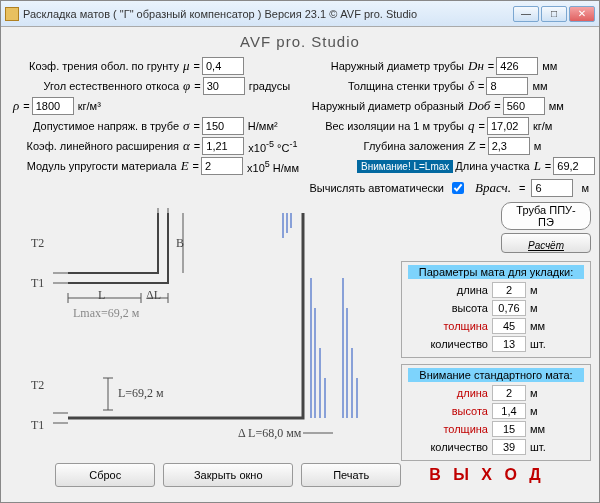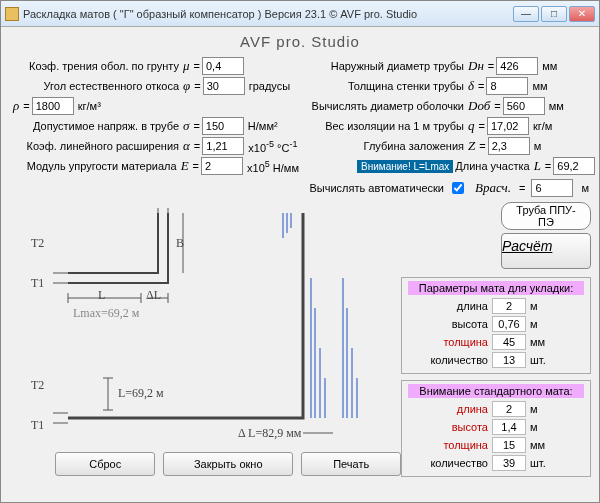--- a/index.html
+++ b/index.html
@@ -56,37 +56,37 @@
   .warn { background:#0369a1; color:#fff; padding:1px 4px; font-size:10px; margin-right:2px;margin-left:48px;}
   .autocalc { display:flex; align-items:center; justify-content:flex-end; gap:4px; margin-top:2px; height:20px;}
   .chk { width:12px; height:12px; }
   .midarea { position:relative; height:250px; margin-top:4px;}
   .diagram { position:absolute; left:4px; top:6px; width:360px; height:240px; }
   .dlabel { position:absolute; font-family:"Times New Roman",serif; font-size:12px; color:#444;}
   .dlabel.gray{color:#888;}
   .rightcol { position:absolute; right:0; top:0; width:190px; }
   .pill { display:block; margin-left:auto; border:1px solid #888; background:#fdfdfd; border-radius:10px; padding:1px 8px; font-size:11px; margin-bottom:3px; text-align:center; width:90px;}
   .calcbtn {
-    display:block; margin-left:auto; width:90px; height:36px;
+    display:block; margin-left:auto; width:90px; height:20px;
     border:1px solid #888; background:linear-gradient(#fdfdfd,#e4e4e4);
-    border-radius:4px; font-size:14px; font-style:italic;
-    text-decoration:underline; text-align:left; line-height:24px;
+    border-radius:4px; font-size:10px; font-style:italic;
+    text-decoration:underline; text-align:center; line-height:24px;
     margin-bottom:8px;
   }
   .panel {
     border:1px solid #aaa; background:#f0f0f0; padding:3px 6px 4px 6px;
     margin-bottom:6px; font-size:11px;
   }
-  .panel .ptitle{ text-align:center; margin-bottom:2px; background:#f0abfc; padding:1px 0;}
+  .panel .ptitle{ text-align:center; margin-bottom:2px; background:#7dd3fc; padding:1px 0;}
   .prow { display:flex; align-items:center; height:18px; gap:4px;}
   .prow .plab{ width:80px; text-align:right;}
   .prow .plab.red{ color:#c00000;}
   .prow .pval{ width:34px; border:1px solid #bbb; background:#fff; height:16px; font-size:11px; text-align:center; line-height:14px;}
   .prow .punit{ width:24px;}
-  .bottombar{ display:flex; gap:8px; align-items:center; justify-content:center; margin-top:0;}
+  .bottombar{ display:flex; gap:8px; align-items:center; justify-content:center; margin-top:11px;}
   .btn{
     height:24px; min-width:100px; border:1px solid #999;
     background:linear-gradient(#fdfdfd,#e2e2e2); border-radius:3px;
     font-size:11px; text-align:center; line-height:22px;
   }
   .exit{ color:#c00000; font-size:16px; letter-spacing:4px; margin-left:20px; font-weight:bold;}
   svg line,svg polyline{stroke:#555; stroke-width:1; fill:none;}
   svg .thick{stroke:#444; stroke-width:2;}
   svg .thick3{stroke:#444; stroke-width:3;}
   svg .blue{stroke:#2050c0;}
@@ -163,21 +163,21 @@
           <span class="unit">мм</span>
         </div>
         <div class="row">
           <span class="lab" style="width:155px">Толщина стенки трубы</span>
           <span class="sym">δ</span>
             <span class="eq">=</span>
           <input class="inp" value="8" style="">
           <span class="unit">мм</span>
         </div>
         <div class="row">
-          <span class="lab" style="width:155px">Вычислять диаметр оболочки</span>
+          <span class="lab" style="width:155px">Наружный диаметр образный</span>
           <span class="sym">Dоб</span>
             <span class="eq">=</span>
           <input class="inp" value="560" style="">
           <span class="unit">мм</span>
         </div>
         <div class="row">
           <span class="lab" style="width:155px">Вес изоляции на 1 м трубы</span>
           <span class="sym">q</span>
             <span class="eq">=</span>
           <input class="inp" value="17,02" style="">
@@ -252,21 +252,21 @@
         </svg>
         <span class="dlabel" style="left:18px; top:28px">T2</span>
         <span class="dlabel" style="left:18px; top:68px">T1</span>
         <span class="dlabel" style="left:85px; top:80px">L</span>
         <span class="dlabel" style="left:133px; top:80px">ΔL</span>
         <span class="dlabel" style="left:163px; top:28px">B</span>
         <span class="dlabel gray" style="left:60px; top:98px">Lmax=69,2 м</span>
         <span class="dlabel" style="left:18px; top:170px">T2</span>
         <span class="dlabel" style="left:18px; top:210px">T1</span>
         <span class="dlabel" style="left:105px; top:178px">L=69,2 м</span>
-        <span class="dlabel" style="left:225px; top:218px">Δ L=82,9 мм</span>
+        <span class="dlabel" style="left:225px; top:218px">Δ L=68,0 мм</span>
       </div>
 
       <div class="rightcol">
         <div class="pill">Труба ППУ-ПЭ</div>
         <div class="calcbtn">Расчёт</div>
 
         <div class="panel">
           <div class="ptitle">Параметры мата для укладки:</div>
           <div id="matLayRows">
               <div class="prow">

